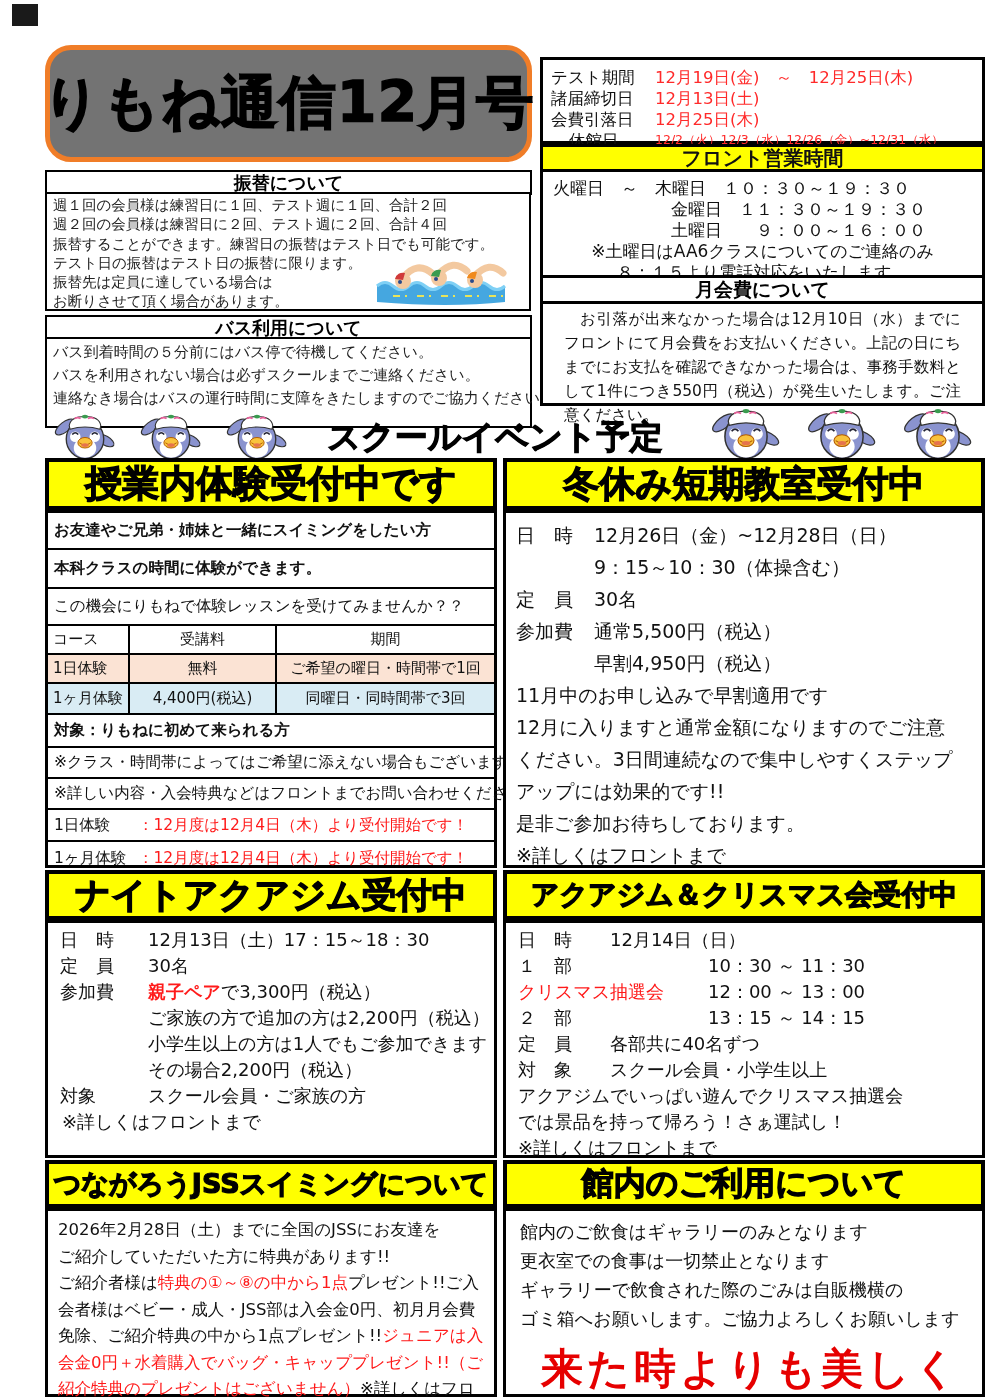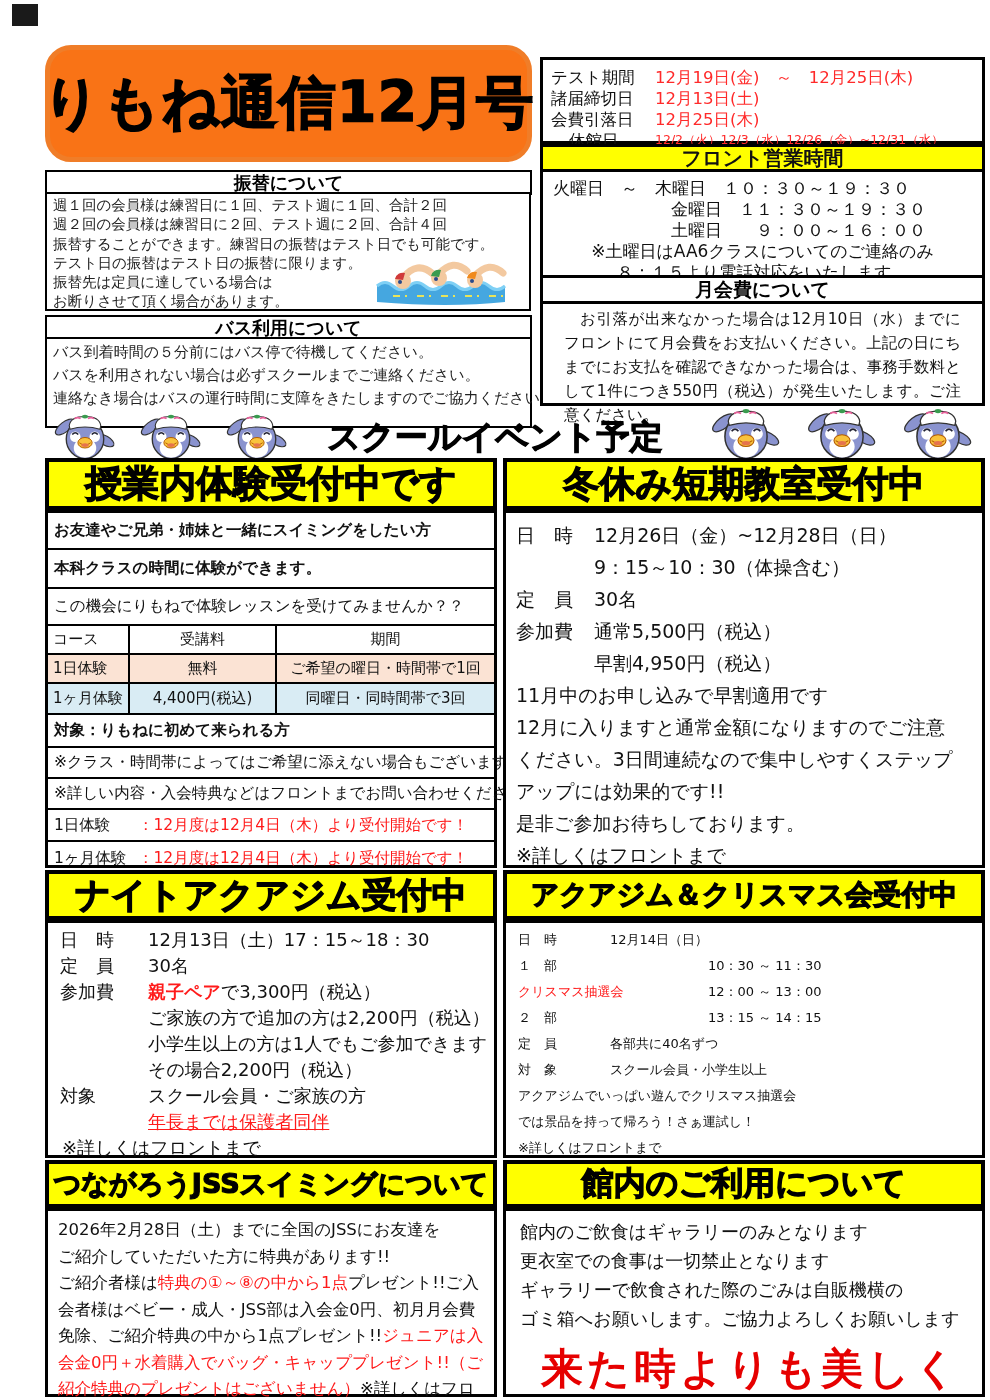--- a/index.html
+++ b/index.html
@@ -6,21 +6,21 @@
   body { font-family:"DejaVu Sans","Liberation Sans",sans-serif; background:#fff; }
   .page { position:relative; width:990px; height:1400px; background:#fff; overflow:hidden; }
 
   .abs { position:absolute; }
   .box { position:absolute; border:3px solid #000; background:#fff; }
 
   
   .corner-mark { position:absolute; left:12px; top:4px; width:26px; height:22px; background:#1a1a1a; }
 
   
-  .masthead { left:45px; top:45px; width:487px; height:117px; background:#f97316;
+  .masthead { left:45px; top:45px; width:487px; height:117px; background:#737373;
     border:5px solid #f07d28; border-radius:26px; display:flex; align-items:center; justify-content:center; }
   .masthead span { font-size:57px; font-weight:900; color:#000; letter-spacing:1px;
     -webkit-text-stroke:1.5px #000; white-space:nowrap; }
 
   
   .sched { left:540px; top:57px; width:445px; height:87px; padding:7px 6px 0 8px; }
   .sched-row { display:flex; align-items:center; height:21px; font-size:16.5px; color:#111; }
   .sched-label { width:104px; flex:none; }
   .sched-val { color:#ff2a2a; }
   .sched-row.small .sched-label { padding-left:18px; }
@@ -105,21 +105,21 @@
     font-size:18px; color:#111; }
   .n-line { line-height:26px; white-space:nowrap; }
   .n-label { display:inline-block; width:88px; }
   .n-indent { padding-left:88px; }
   .n-red { color:#ff1a1a; font-weight:bold; }
   .n-redu { color:#ff1a1a; text-decoration:underline; }
   .n-last { padding-left:2px; }
 
   
   .xmas-body { left:503px; top:920px; width:482px; height:238px; padding:4px 0 0 12px;
-    font-size:13px; color:#111; }
+    font-size:18px; color:#111; }
   .x-line { line-height:26px; white-space:nowrap; }
   .x-nar { display:inline-block; width:92px; }
   .x-wide { display:inline-block; width:190px; }
   .x-red { color:#ff1a1a; }
 
   
   .jss-body { left:45px; top:1208px; width:452px; height:189px; padding:6px 8px 0 10px;
     font-size:16.5px; line-height:26.5px; color:#111; }
   .j-red { color:#ff1a1a; }
 
@@ -329,23 +329,20 @@
     </div>
     <div class="n-line">
       <span class="n-label">参加費</span><span class="n-red">親子ペア</span><span>で3,300円（税込）</span>
     </div>
     <div class="n-line n-indent">ご家族の方で追加の方は2,200円（税込）</div>
     <div class="n-line n-indent">小学生以上の方は1人でもご参加できます</div>
     <div class="n-line n-indent">その場合2,200円（税込）</div>
     <div class="n-line">
       <span class="n-label">対象</span><span>スクール会員・ご家族の方</span>
     </div>
-    <div class="n-line n-indent">
-      <span class="n-redu">年長までは保護者同伴</span>
-    </div>
     <div class="n-line n-last">※詳しくはフロントまで</div>
   </div>
 
   <div class="box xmas-body">
     <div class="x-line">
       <span class="x-nar">日　時</span><span>12月14日（日）</span>
     </div>
     <div class="x-line">
       <span class="x-wide">１　部</span><span>10：30 ～ 11：30</span>
     </div>

